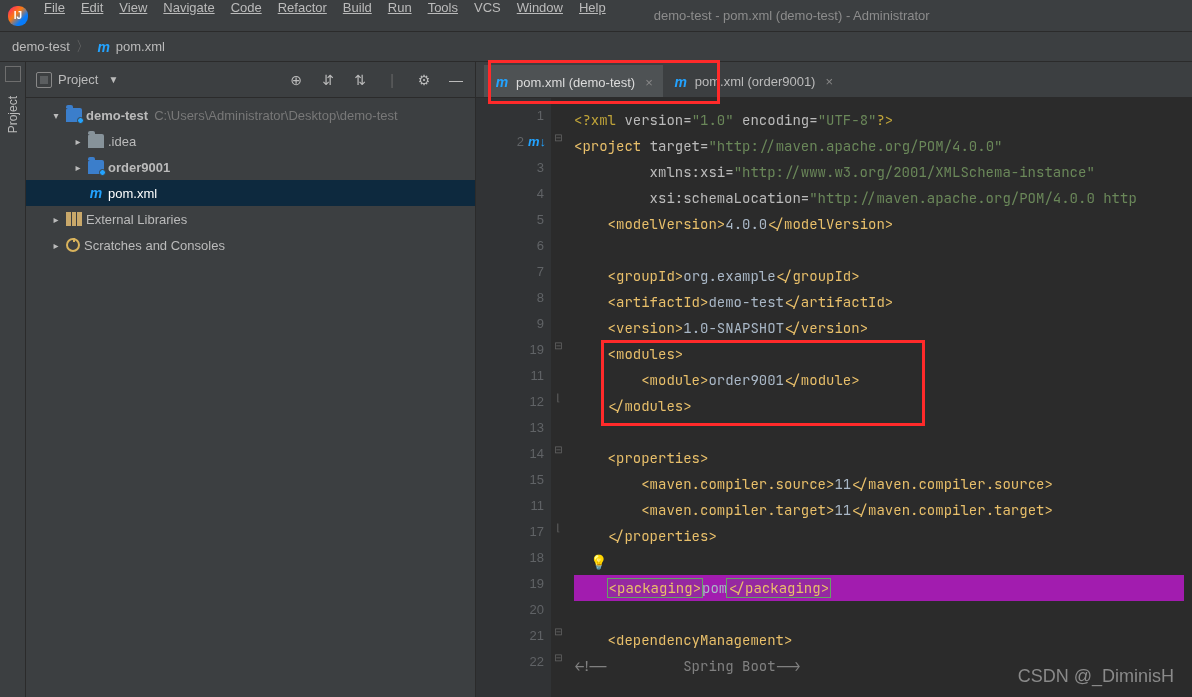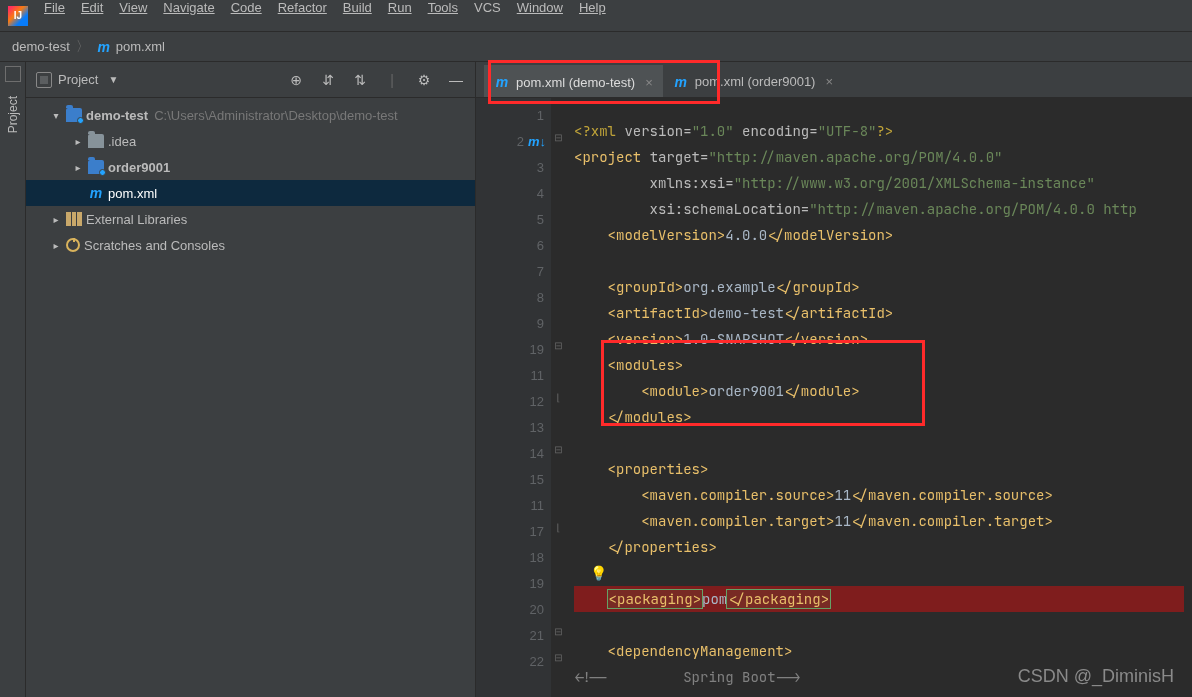--- a/index.html
+++ b/index.html
@@ -18,21 +18,21 @@
     height: 32px;
     background: #3c3f41;
     display: flex;
     align-items: center;
     border-bottom: 1px solid #2b2b2b;
   }
   .app-icon {
     width: 20px; height: 20px;
     margin: 0 8px;
     background: linear-gradient(135deg, #fe315d 10%, #f97b12 40%, #087cfa 70%);
-    border-radius: 0;
+    border-radius: 9px;
     display:flex;align-items:center;justify-content:center;color:#fff;font-weight:bold;font-size:10px;
   }
   .menu-item {
     padding: 0 8px;
     height: 100%;
     display: flex;
     align-items: flex-start;
     color: #bbbbbb;
   }
   .menu-item .mnemonic { text-decoration: underline; }
@@ -145,23 +145,23 @@
   .gutter {
     width:74px; background:#313335; text-align:right; padding:4px 0;
     display:flex; flex-direction:column;
   }
   .gutter-row {display:flex; align-items:center; justify-content:flex-end; height:26px; padding-right:6px; gap:6px;}
   .ln { color:#606366; font-size:13px; min-width:24px; text-align:right;}
   .gut-ic {width:14px; display:inline-flex; justify-content:center; color:#787878;}
   .fold-col { width:16px; background:#2b2b2b; border-left:1px solid #313335; display:flex; flex-direction:column;}
   .fold-row { height:26px; display:flex; align-items:center; justify-content:center;}
   .fold-mk { color:#666; font-size:10px;}
-  .code { flex:1; padding:20px 8px; overflow:hidden;}
+  .code { flex:1; padding:9px 8px; overflow:hidden;}
   .code-line { height:26px; display:flex; align-items:center; white-space:pre; font-family:"JetBrains Mono","Consolas",monospace; font-size:14px;}
-  .hl-line { background:#7f1d1d; }
+  .hl-line { background:#a21caf; }
   .c-pi { color:#bfa339;}
   .c-tag { color:#e8bf6a;}
   .c-br  { color:#e8bf6a;}
   .c-attr{ color:#bababa;}
   .c-str { color:#6a8759;}
   .c-txt { color:#a9b7c6;}
   .c-cmt { color:#808080;}
   .caretbox { outline:1px solid #65a166; background:rgba(80,120,80,.15); padding:0 1px;}
   .bulb { color:#f0c453;}
   .redbox2 {
@@ -207,20 +207,21 @@
     </div>
   <div class="menu-item">
       <span>VCS</span>
     </div>
   <div class="menu-item">
       <span class="mnemonic">Window</span>
     </div>
   <div class="menu-item">
       <span class="mnemonic">Help</span>
     </div>
+  <div class="title-text">demo-test - pom.xml (demo-test) - Administrator</div>
 </div>
 
 <div class="breadcrumb-bar">
   <div class="bc-item">
     <span>demo-test</span>
   </div>
   <span class="bc-sep">〉</span>
   <div class="bc-item">
     <span class="m-icon">m</span>
     <span>pom.xml</span>

